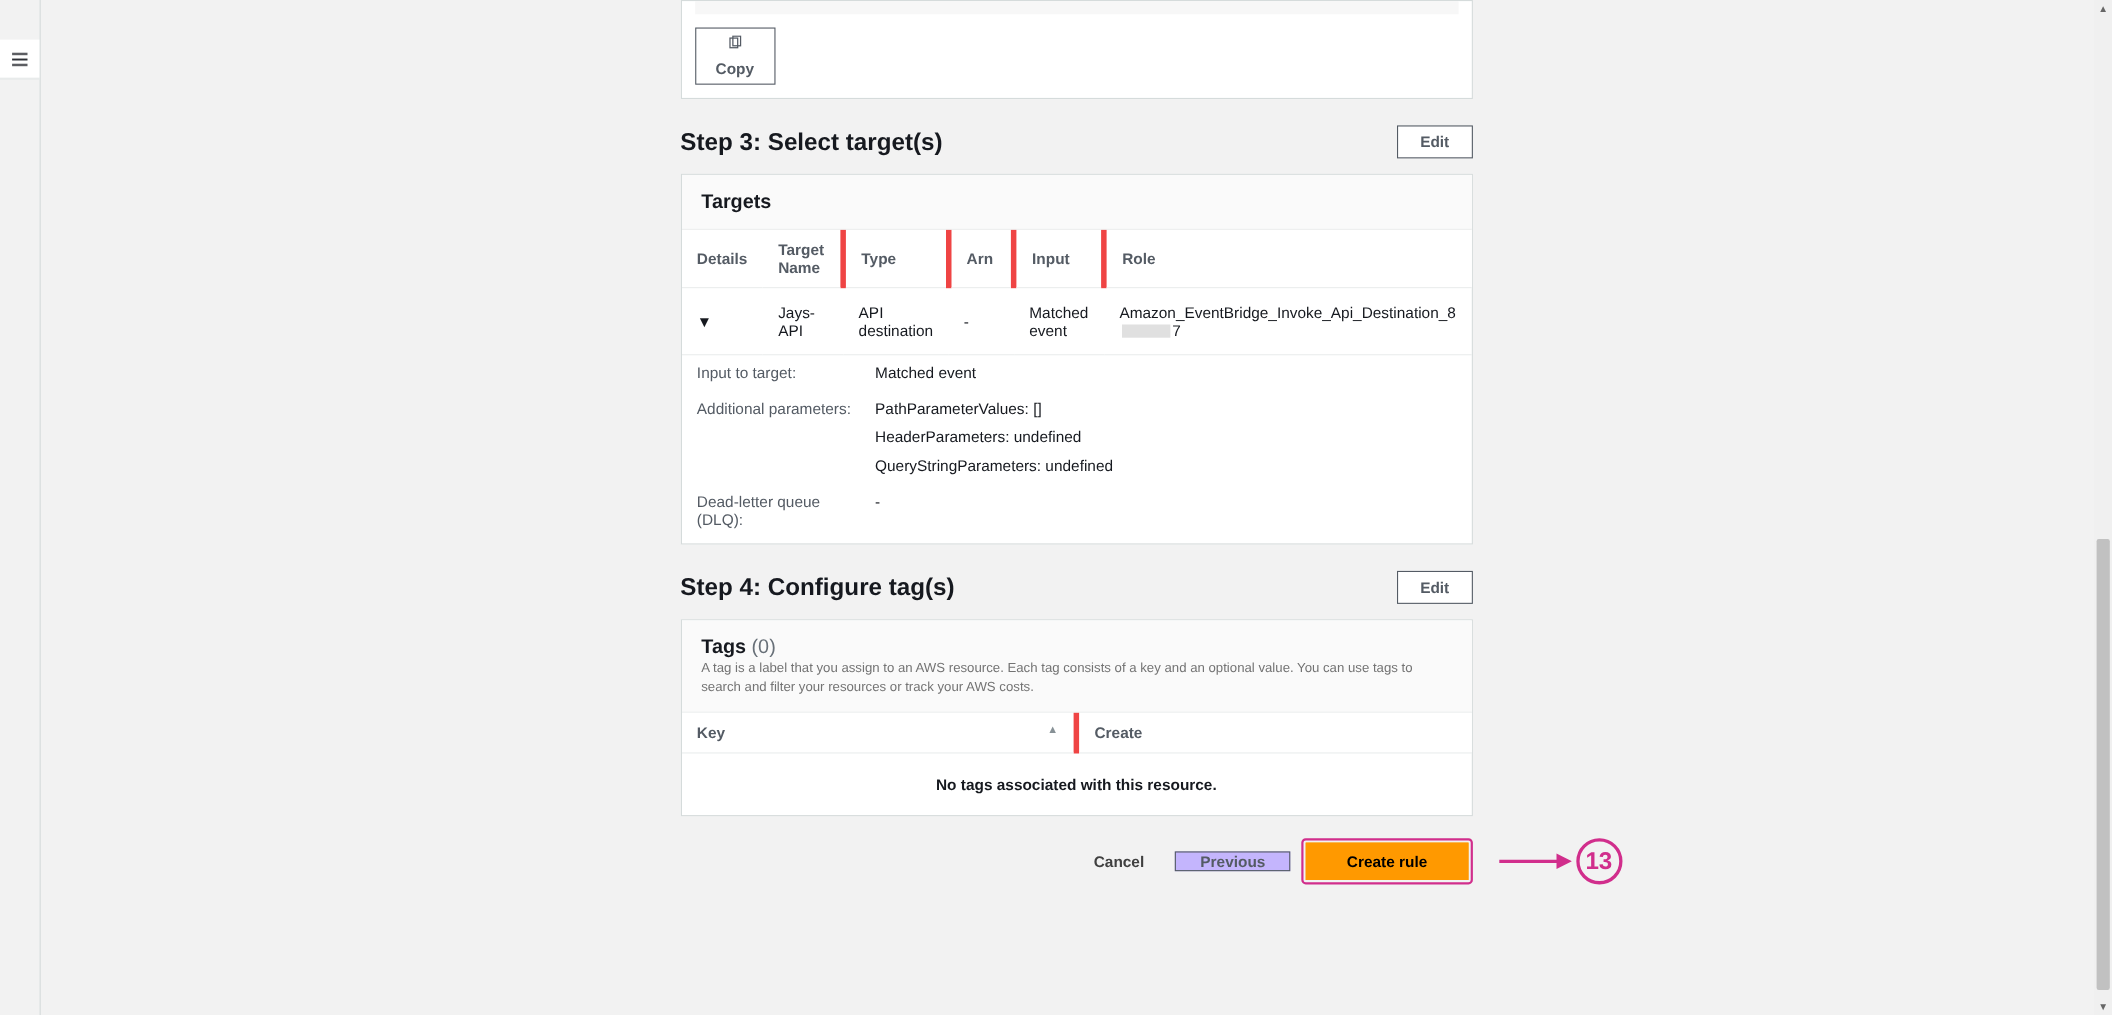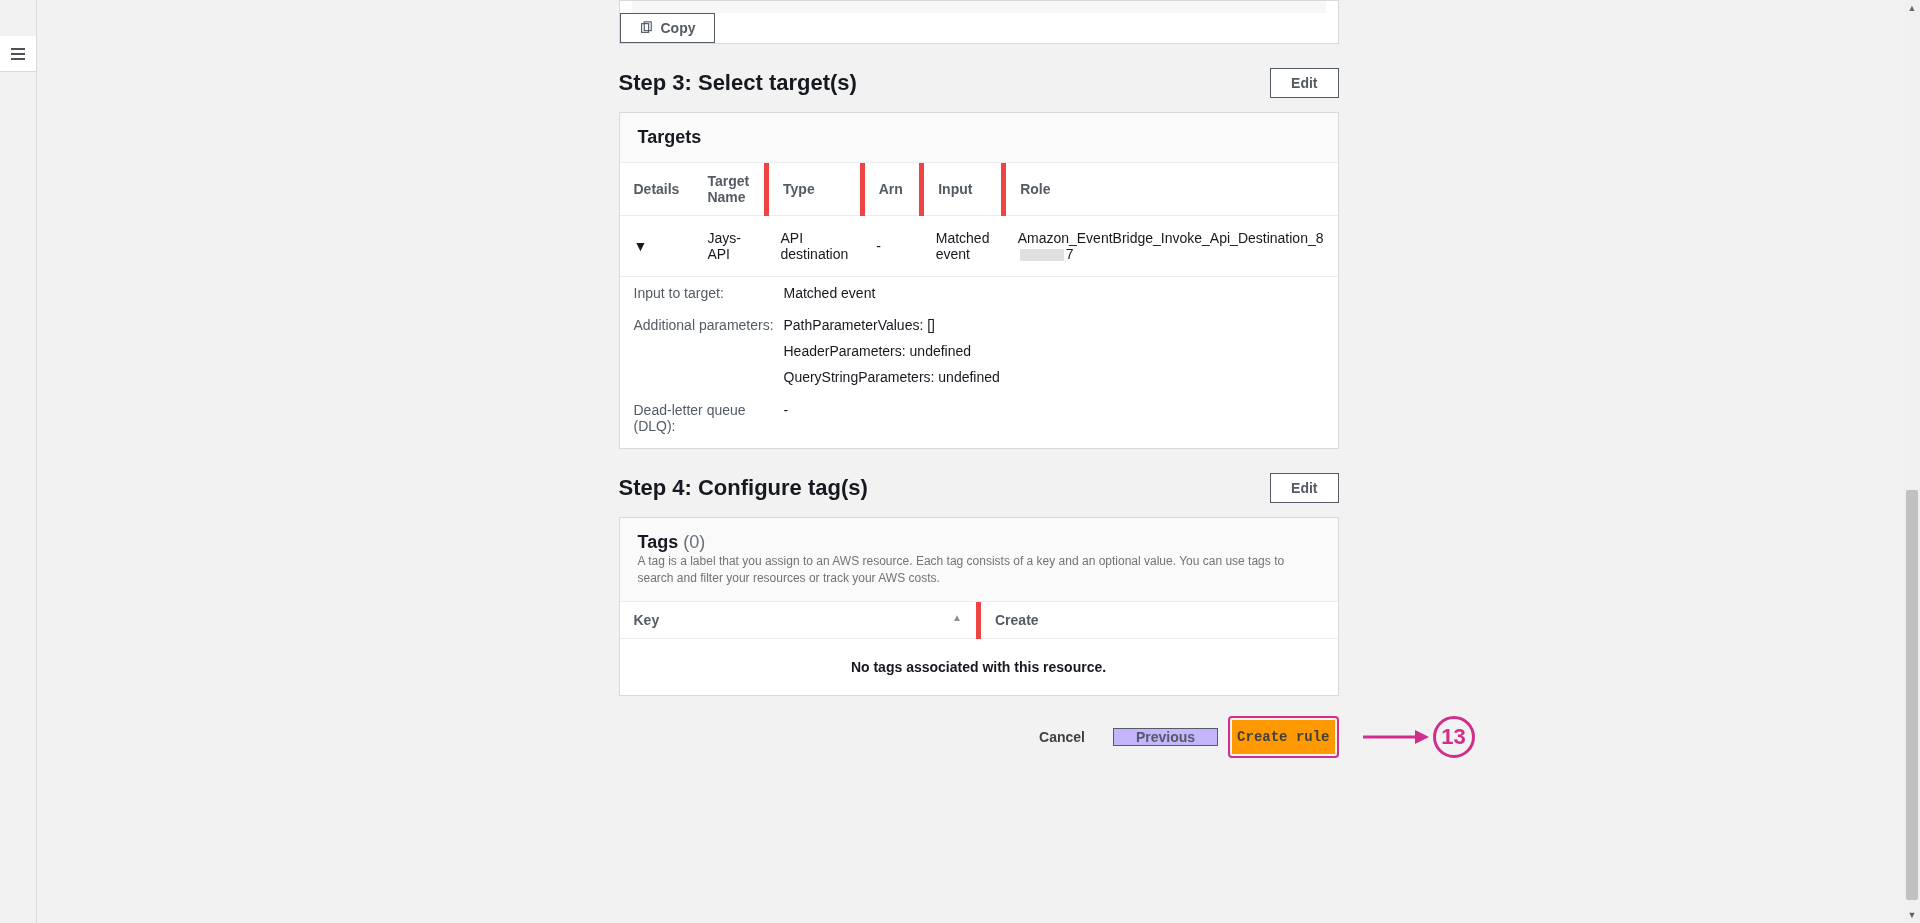--- a/index.html
+++ b/index.html
@@ -66,20 +66,22 @@
       display: inline-flex;
       align-items: center;
       gap: 8px;
       border: 1px solid #545b64;
       background: #fff;
       padding: 6px 18px;
       font-size: 14px;
       font-weight: 700;
       color: #545b64;
       cursor: pointer;
+      margin: 12px;
+      flex-direction: column;
     }
     .copy-icon {
       width: 14px;
       height: 14px;
     }
     .step-header {
       display: flex;
       justify-content: space-between;
       align-items: center;
       margin: 24px 0 14px 0;
@@ -140,20 +142,21 @@
     }
     .expand-arrow {
       cursor: pointer;
     }
     .details-section {
       padding: 0;
     }
     .detail-row {
       display: flex;
       padding: 8px 14px;
+      gap: 12px;
     }
     .detail-label {
       width: 150px;
       color: #545b64;
       font-size: 14px;
     }
     .detail-value {
       flex: 1;
       font-size: 14px;
     }
@@ -197,27 +200,26 @@
       background: #c4b5fd;
       padding: 0 22px;
       font-size: 14px;
       font-weight: 700;
       color: #545b64;
       cursor: pointer;
     }
     .btn-create {
       border: 1px solid #ff9900;
       background: #ff9900;
-      padding: 8px 4px;
-      font-size: 14px;
-      font-weight: 700;
-      color: #404040;
+      padding: 8px 36px;
+      font-size: 14px;
+      font-weight: 700;
+      color: #000000;
       cursor: pointer;
       position: relative;
-      font-family: Liberation Mono, monospace;
     }
     .btn-create-wrap {
       border: 2px solid #d12e8c;
       border-radius: 4px;
       padding: 2px;
       display: inline-block;
       position: relative;
     }
     .annotation {
       position: absolute;

